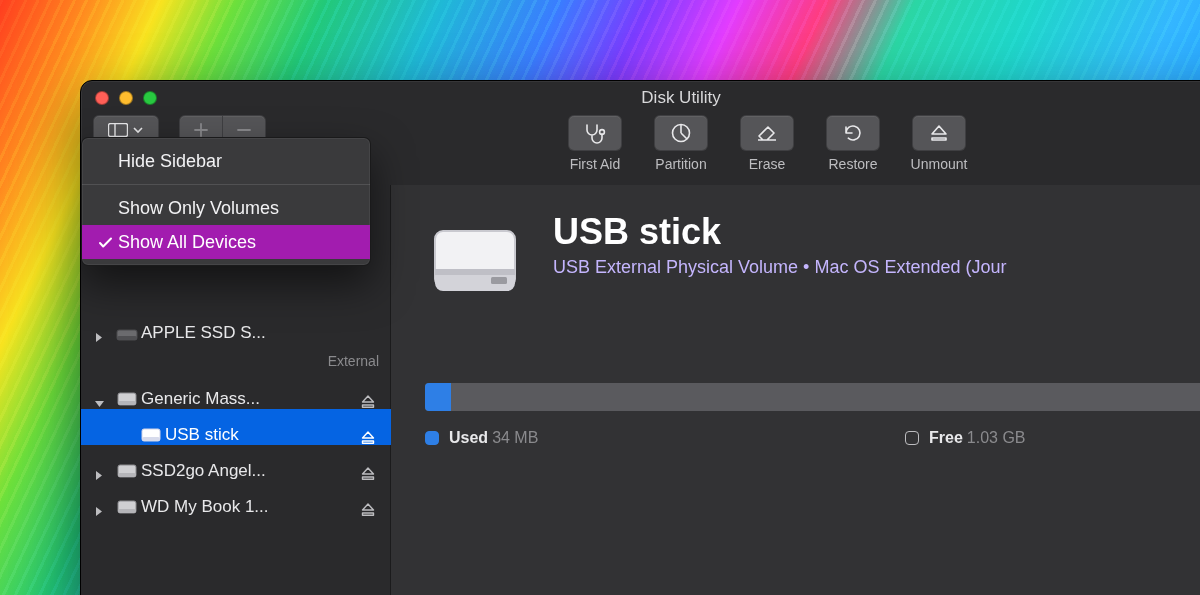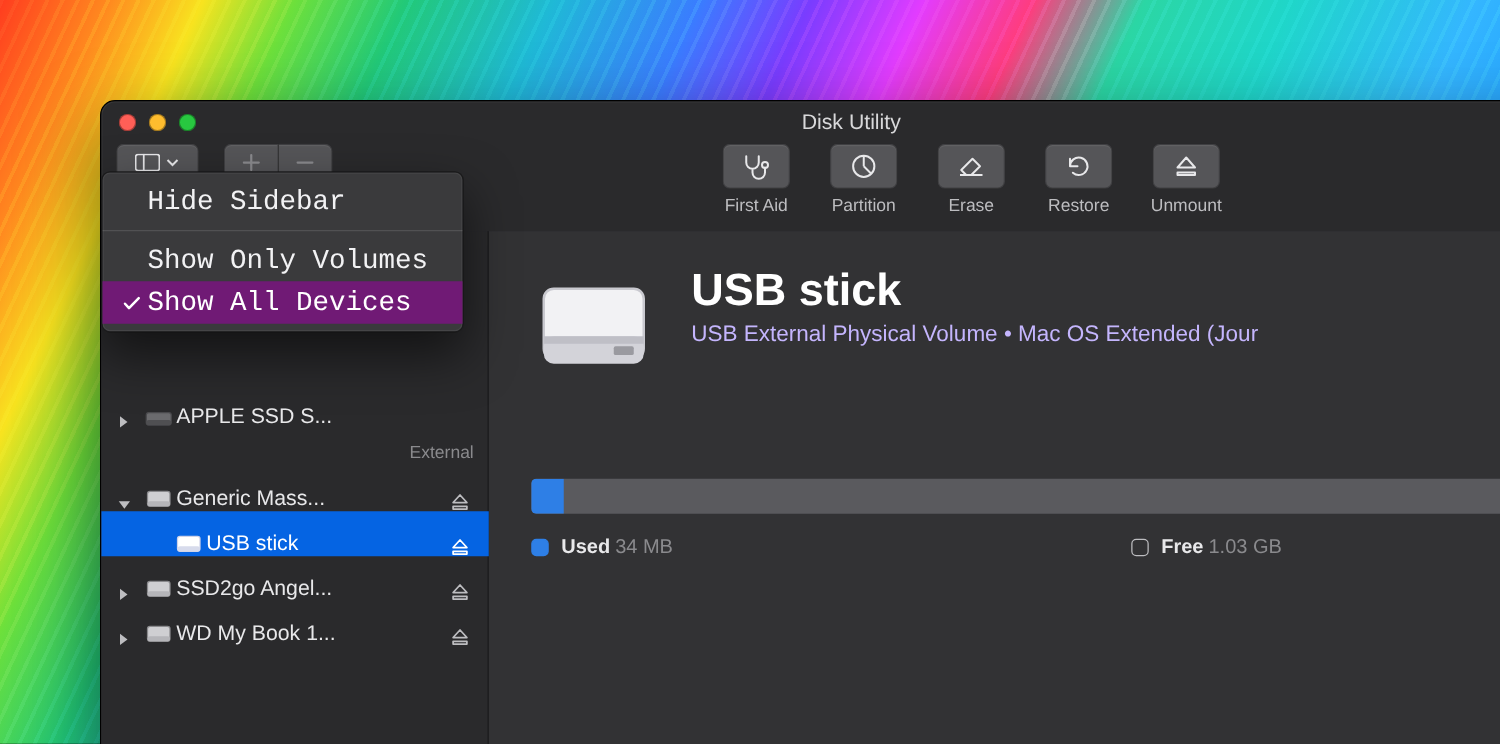--- a/index.html
+++ b/index.html
@@ -34,21 +34,21 @@
 
   .toolbar{height:70px;display:flex;align-items:flex-start;padding:0 12px;position:relative;}
   .segbtn{display:inline-flex;align-items:center;justify-content:center;height:28px;background:#555558;border-radius:6px;border:1px solid rgba(0,0,0,.25);box-shadow:inset 0 1px 0 rgba(255,255,255,.07);color:#e8e8ea;}
   .sidebarToggle{width:64px;margin-right:20px;}
   .sidebarToggle svg{margin:0 2px;}
   .addremove{display:inline-flex;}
   .addremove .segbtn{width:42px;color:#8a8a8d;}
   .addremove .segbtn:first-child{border-radius:6px 0 0 6px;}
   .addremove .segbtn:last-child{border-radius:0 6px 6px 0;border-left:0;}
 
-  .tools{position:absolute;left:488px;top:0;display:flex;gap:14px;}
+  .tools{position:absolute;left:478px;top:0;display:flex;gap:14px;}
   .tool{display:flex;flex-direction:column;align-items:center;gap:5px;width:72px;}
   .tool .segbtn{width:52px;height:34px;}
   .tool .lbl{font-size:14px;color:#bdbdc0;}
 
   .body{display:flex;position:absolute;top:104px;bottom:0;left:0;right:0;}
   .sidebar{width:310px;background:#2a2a2c;box-shadow:inset -1px 0 0 rgba(0,0,0,.35);font-size:17px;position:relative;}
   .row{display:flex;align-items:flex-end;height:36px;padding:0 10px 0 4px;color:#e8e8ea;}
   .row .disctri{width:28px;display:flex;justify-content:center;color:#bdbdc0;}
   .row .ic{width:28px;display:flex;justify-content:center;align-items:center;}
   .row .txt{flex:1;white-space:nowrap;overflow:hidden;text-overflow:ellipsis;}
@@ -73,25 +73,25 @@
   .legTop{display:flex;align-items:center;gap:10px;font-size:16px;font-weight:600;color:#e8e8ea;}
   .swatch{width:14px;height:14px;border-radius:4px;border:1.5px solid #bdbdc0;box-sizing:border-box;}
   .swatch.used{background:#2e7fe6;border-color:#2e7fe6;}
   .legVal{font-size:16px;color:#8a8a8d;}
 
   
   .menu{
     position:absolute;left:0px;top:56px;width:288px;
     background:#3a3a3c;border:1px solid rgba(0,0,0,.55);border-radius:7px;
     box-shadow:0 18px 40px rgba(0,0,0,.55), inset 0 0 0 1px rgba(255,255,255,.06);
-    padding:6px 0;z-index:50;font-size:22px;font-family:Liberation Mono, monospace;
+    padding:6px 0;z-index:50;font-size:18px;
   }
   .menu .mi{height:34px;display:flex;align-items:center;padding:0 16px 0 10px;color:#f2f2f4;}
   .menu .mi .chk{width:26px;display:flex;justify-content:center;}
-  .menu .mi.sel{background:#701a75;color:#fff;text-align:center;}
+  .menu .mi.sel{background:#a21caf;color:#fff;text-align:center;}
   .menu .sep{height:1px;background:rgba(255,255,255,.12);margin:6px 0;}
 
   
   svg{display:block;}
 </style>
 </head>
 <body>
 
 <div class="desktop"></div>
 

